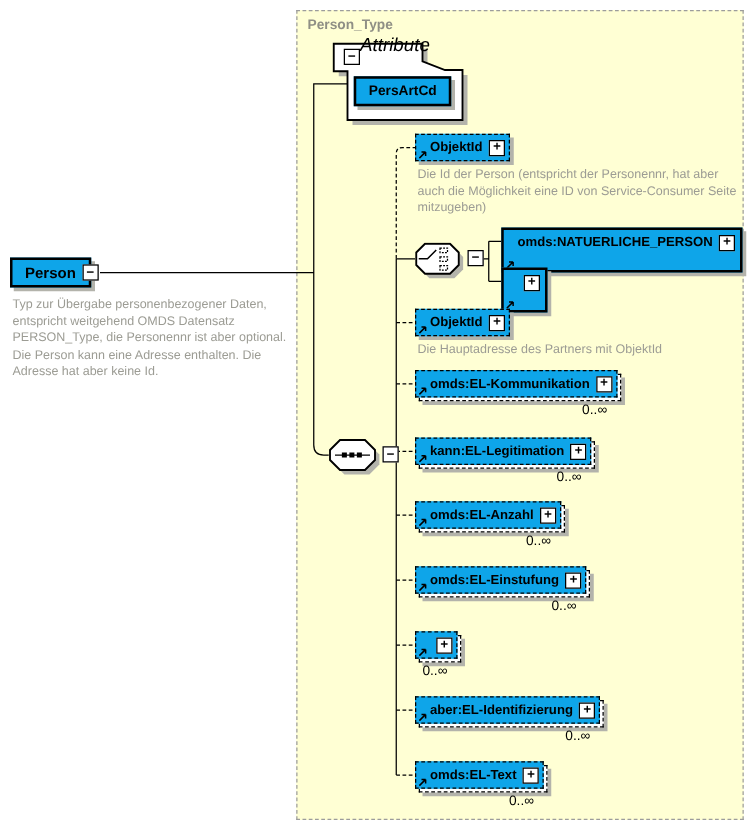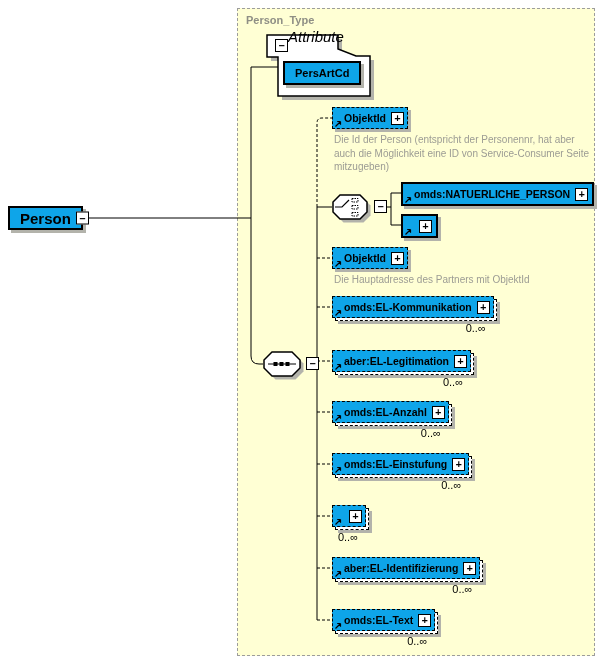--- a/index.html
+++ b/index.html
@@ -22,21 +22,21 @@
   
   svg.connectors{position:absolute;left:0;top:0;z-index:1;}
   
   .elw{position:absolute;z-index:2;}
   .box{
     position:relative;z-index:1;display:inline-flex;align-items:center;
     height:20px;background:#0ea5e9;border:1px dashed #000;
     padding:0 3px 0 11px;font-size:10.5px;font-weight:bold;color:#000;
     white-space:nowrap;box-shadow:3px 3px 0 var(--shadow);
   }
-  .box.solid{border:2px solid #000;padding:0 4px 0 11px;}
+  .box.solid{border:2px solid #000;padding:0 4px 12px 11px;}
   .box.plain{padding:0 10px;}
   .elw.rep .box{box-shadow:none;}
   .back{display:none;}
   .elw.rep .back{
     display:block;position:absolute;left:3px;top:3px;right:-3px;bottom:-3px;
     border:1px dashed #000;background:#fff;z-index:0;box-shadow:3px 3px 0 var(--shadow);
   }
   .exp{
     width:13px;height:13px;box-sizing:border-box;border:1px solid #000;background:#fff;
     display:flex;align-items:center;justify-content:center;
@@ -70,24 +70,25 @@
     <div class="panel-title">Person_Type</div>
   </div>
 
   <svg class="connectors" width="605" height="665" viewBox="0 0 605 665">
     <path d="M80 218 H251 M278 67 H251 V356 Q251 364 259 364 H263 M315 364 H318 M317 207 H332 M382 207 H391 M391 193 V225 M391 193 H401 M391 225 H401 M317 207 V620" fill="none" stroke="#000" stroke-width="1"></path>
     <path d="M317 207 V123 Q317 118 322 118 H333 M317 258 H333 M317 307 H333 M317 361 H333 M317 412 H333 M317 464 H333 M317 516 H333 M317 568 H333 M317 620 H333" fill="none" stroke="#000" stroke-width="1" stroke-dasharray="3 2"></path>
   </svg>
 
   <div class="elw" style="left:8px;top:206px">
     <span class="box solid plain">
-      <span style="font-size:15px">Person</span>
+      <span style="font-size:12px">Person</span>
       <span class="exp exp-out">−</span>
     </span>
   </div>
+  <div class="anno" style="left:10px;top:237px;width:232px">Typ zur Übergabe personenbezogener Daten, entspricht weitgehend OMDS Datensatz PERSON_Type, die Personennr ist aber optional. Die Person kann eine Adresse enthalten. Die Adresse hat aber keine Id.</div>
 
   <svg class="attr-svg" style="left:263px;top:31px" width="115" height="72" viewBox="0 0 115 72">
     <polygon points="8,8 79,8 79,22 97,29 111,29 111,69 19,69 19,30 8,30" fill="var(--shadow)" stroke="none"></polygon>
     <polygon points="4,4 75,4 75,18 93,25 107,25 107,65 15,65 15,26 4,26" fill="#fff" stroke="#000" stroke-width="1.5"></polygon>
   </svg>
   <span class="exp attr-exp">−</span>
   <span class="attr-label">Attribute</span>
   <div class="elw" style="left:283px;top:61px">
     <span class="box solid plain" style="font-size:11px">
       <span>PersArtCd</span>
@@ -169,21 +170,21 @@
     </span>
     <span class="occ">0..∞</span>
   </div>
 
   <div class="elw rep" style="left:332px;top:350px">
     <span class="back"></span>
     <span class="box">
       <svg class="ref" width="9" height="9" viewBox="0 0 9 9">
           <path d="M1.5 7.5 L6.5 2.5 M6.5 2.5 H3.2 M6.5 2.5 V5.8" stroke="#000" stroke-width="1.2" fill="none"></path>
         </svg>
-      <span>aber:EL-Legitimation</span>
+      <span>kann:EL-Legitimation</span>
       <span class="exp">+</span>
     </span>
     <span class="occ">0..∞</span>
   </div>
 
   <div class="elw rep" style="left:332px;top:401px">
     <span class="back"></span>
     <span class="box">
       <svg class="ref" width="9" height="9" viewBox="0 0 9 9">
           <path d="M1.5 7.5 L6.5 2.5 M6.5 2.5 H3.2 M6.5 2.5 V5.8" stroke="#000" stroke-width="1.2" fill="none"></path>

